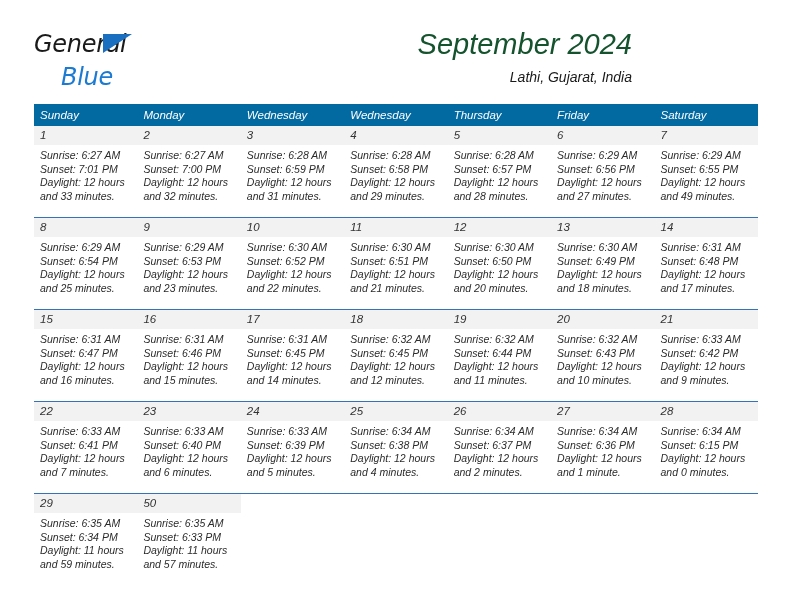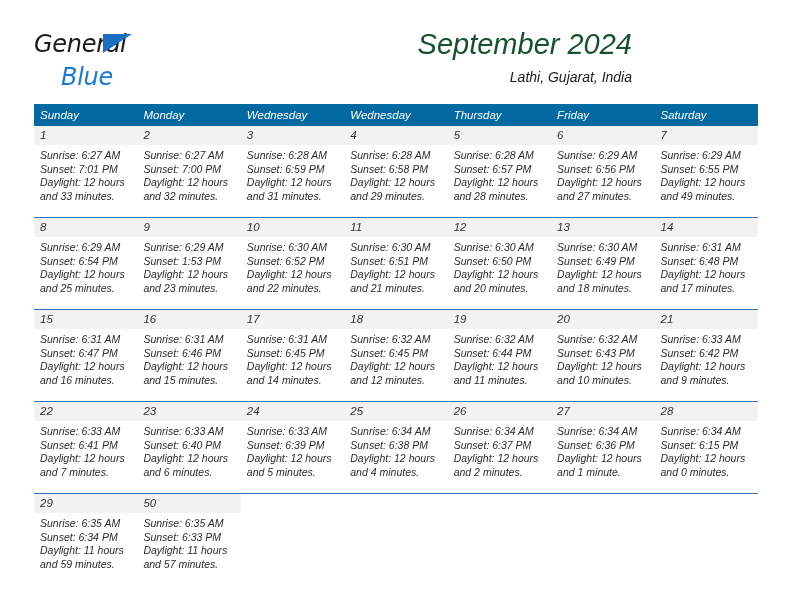--- a/index.html
+++ b/index.html
@@ -298,21 +298,21 @@
                   <div>Daylight: 12 hours</div>
                   <div>and 25 minutes.</div>
                 </div>
               </div>
             </td>
             <td>
               <div class="daycell">
                 <div class="daynum">9</div>
                 <div class="dayinfo">
                   <div>Sunrise: 6:29 AM</div>
-                  <div>Sunset: 1:53 PM</div>
+                  <div>Sunset: 6:53 PM</div>
                   <div>Daylight: 12 hours</div>
                   <div>and 23 minutes.</div>
                 </div>
               </div>
             </td>
             <td>
               <div class="daycell">
                 <div class="daynum">10</div>
                 <div class="dayinfo">
                   <div>Sunrise: 6:30 AM</div>

